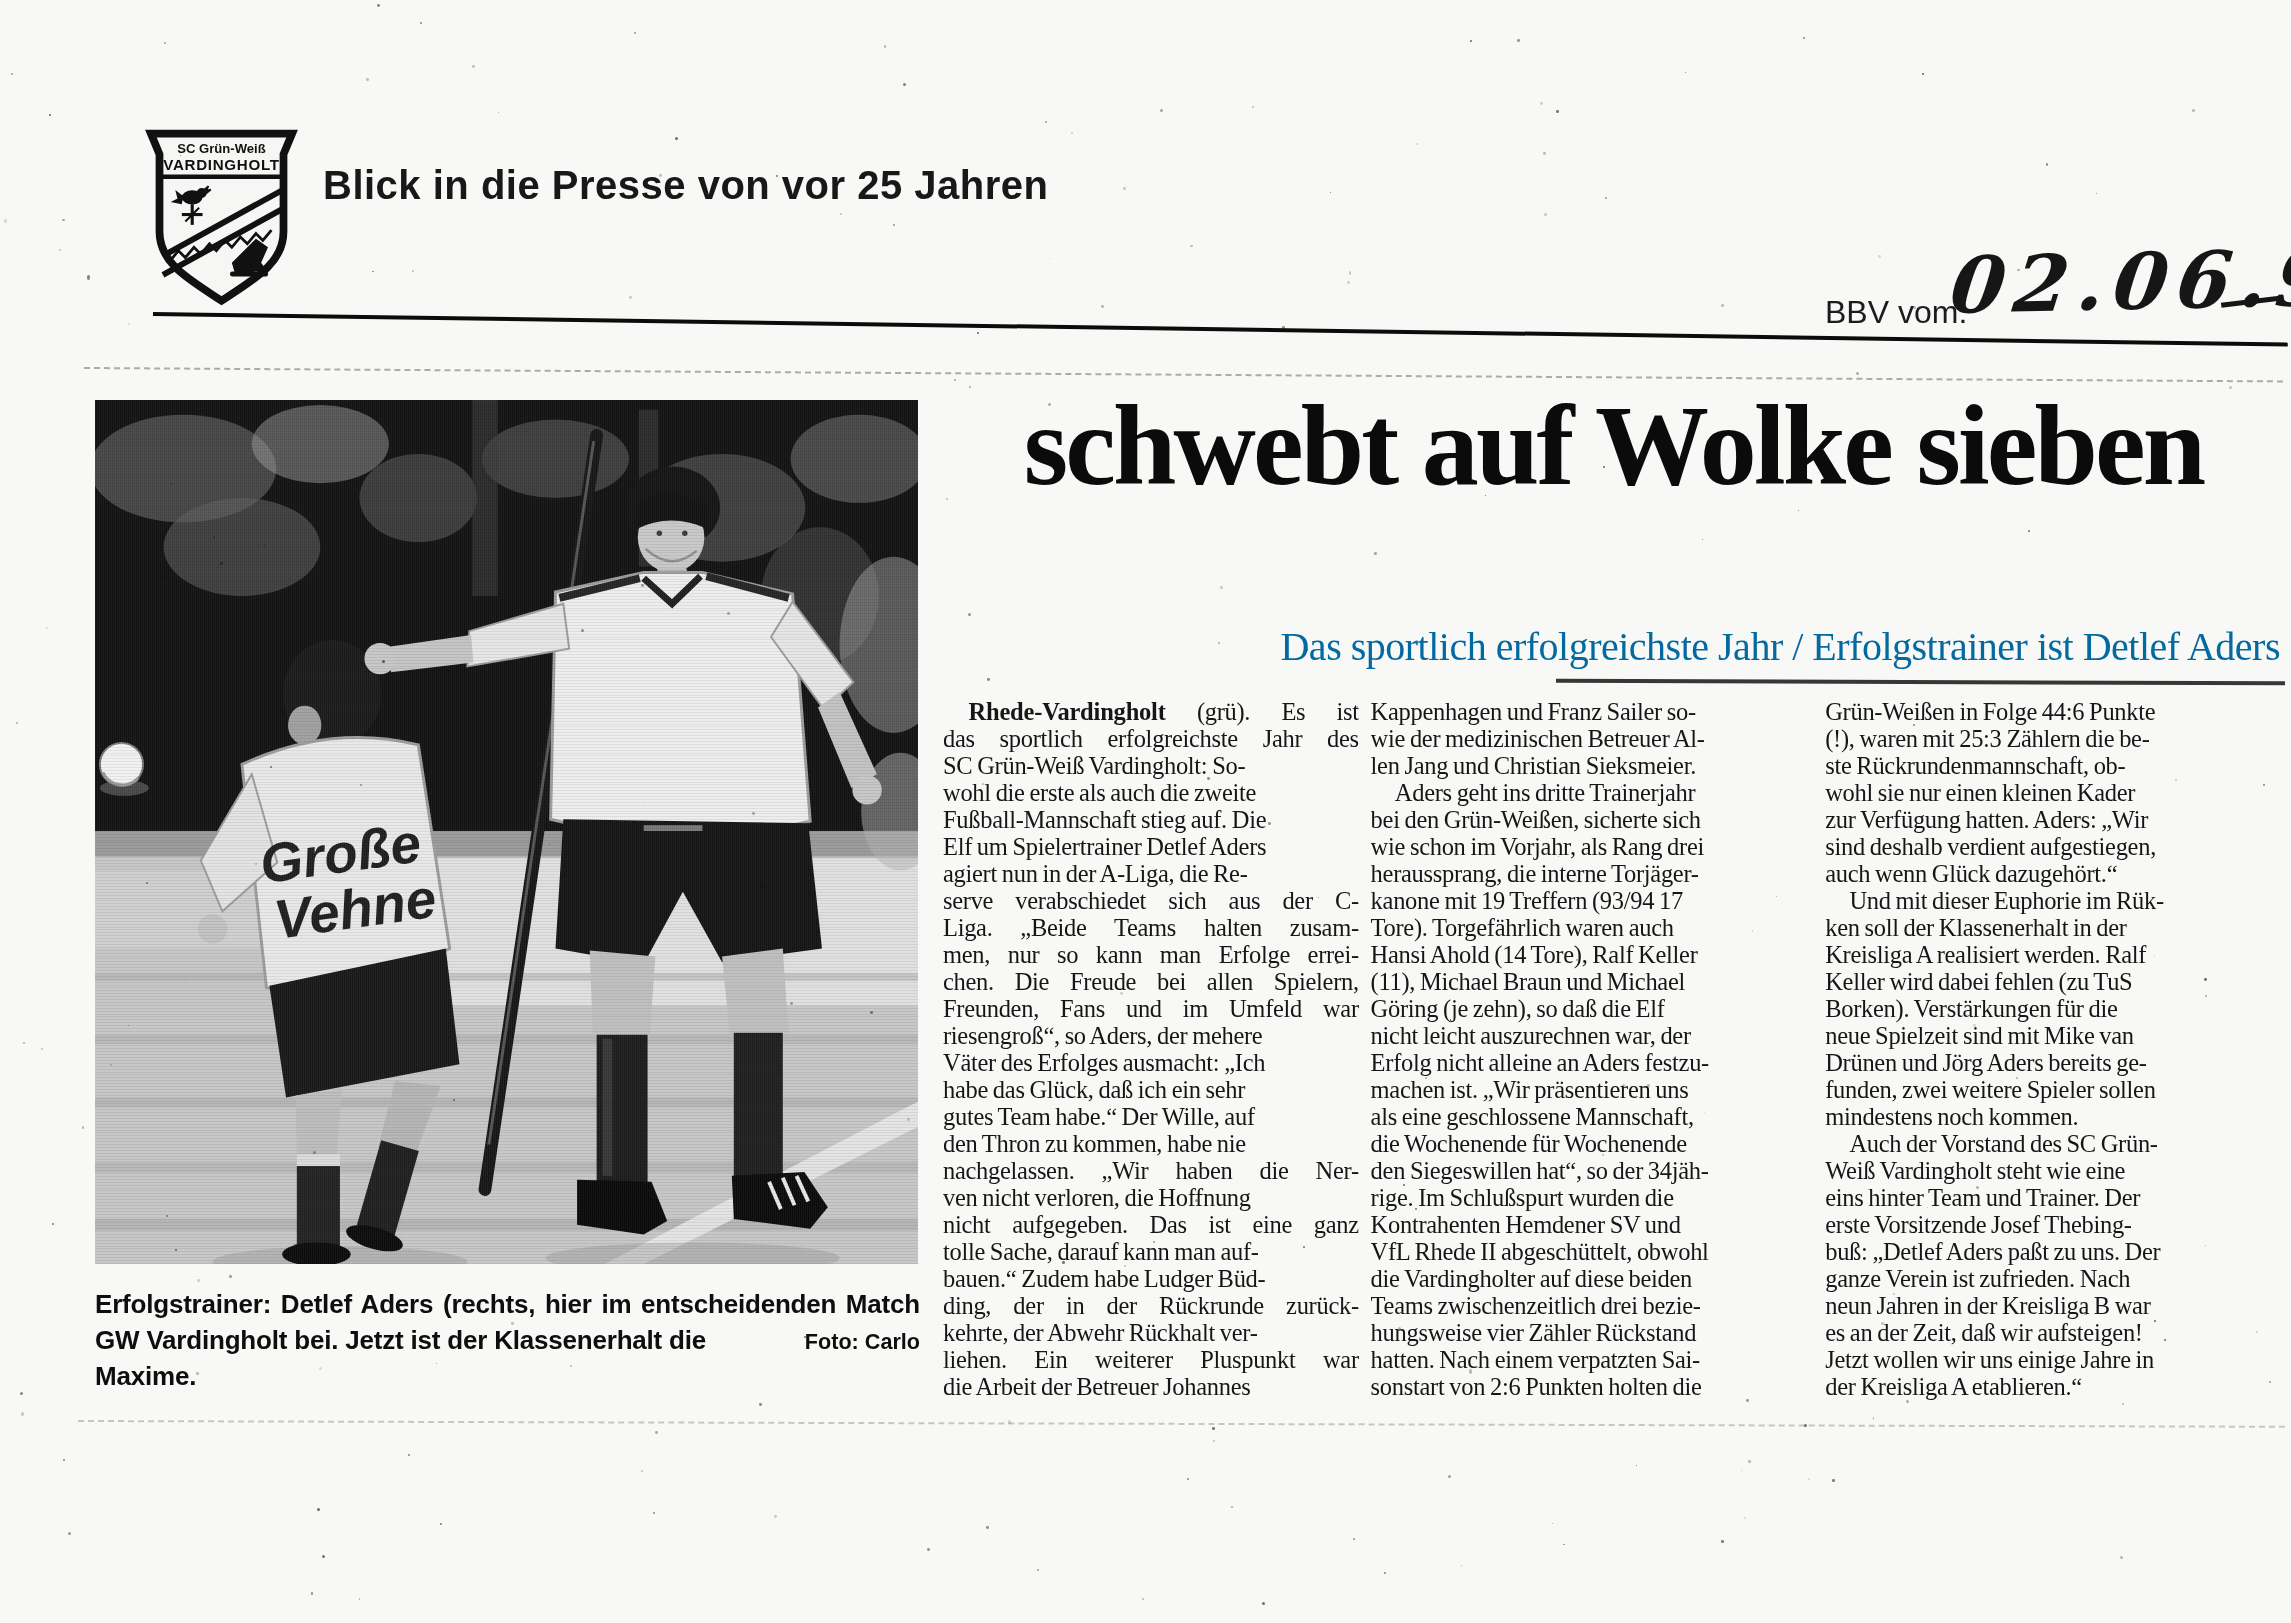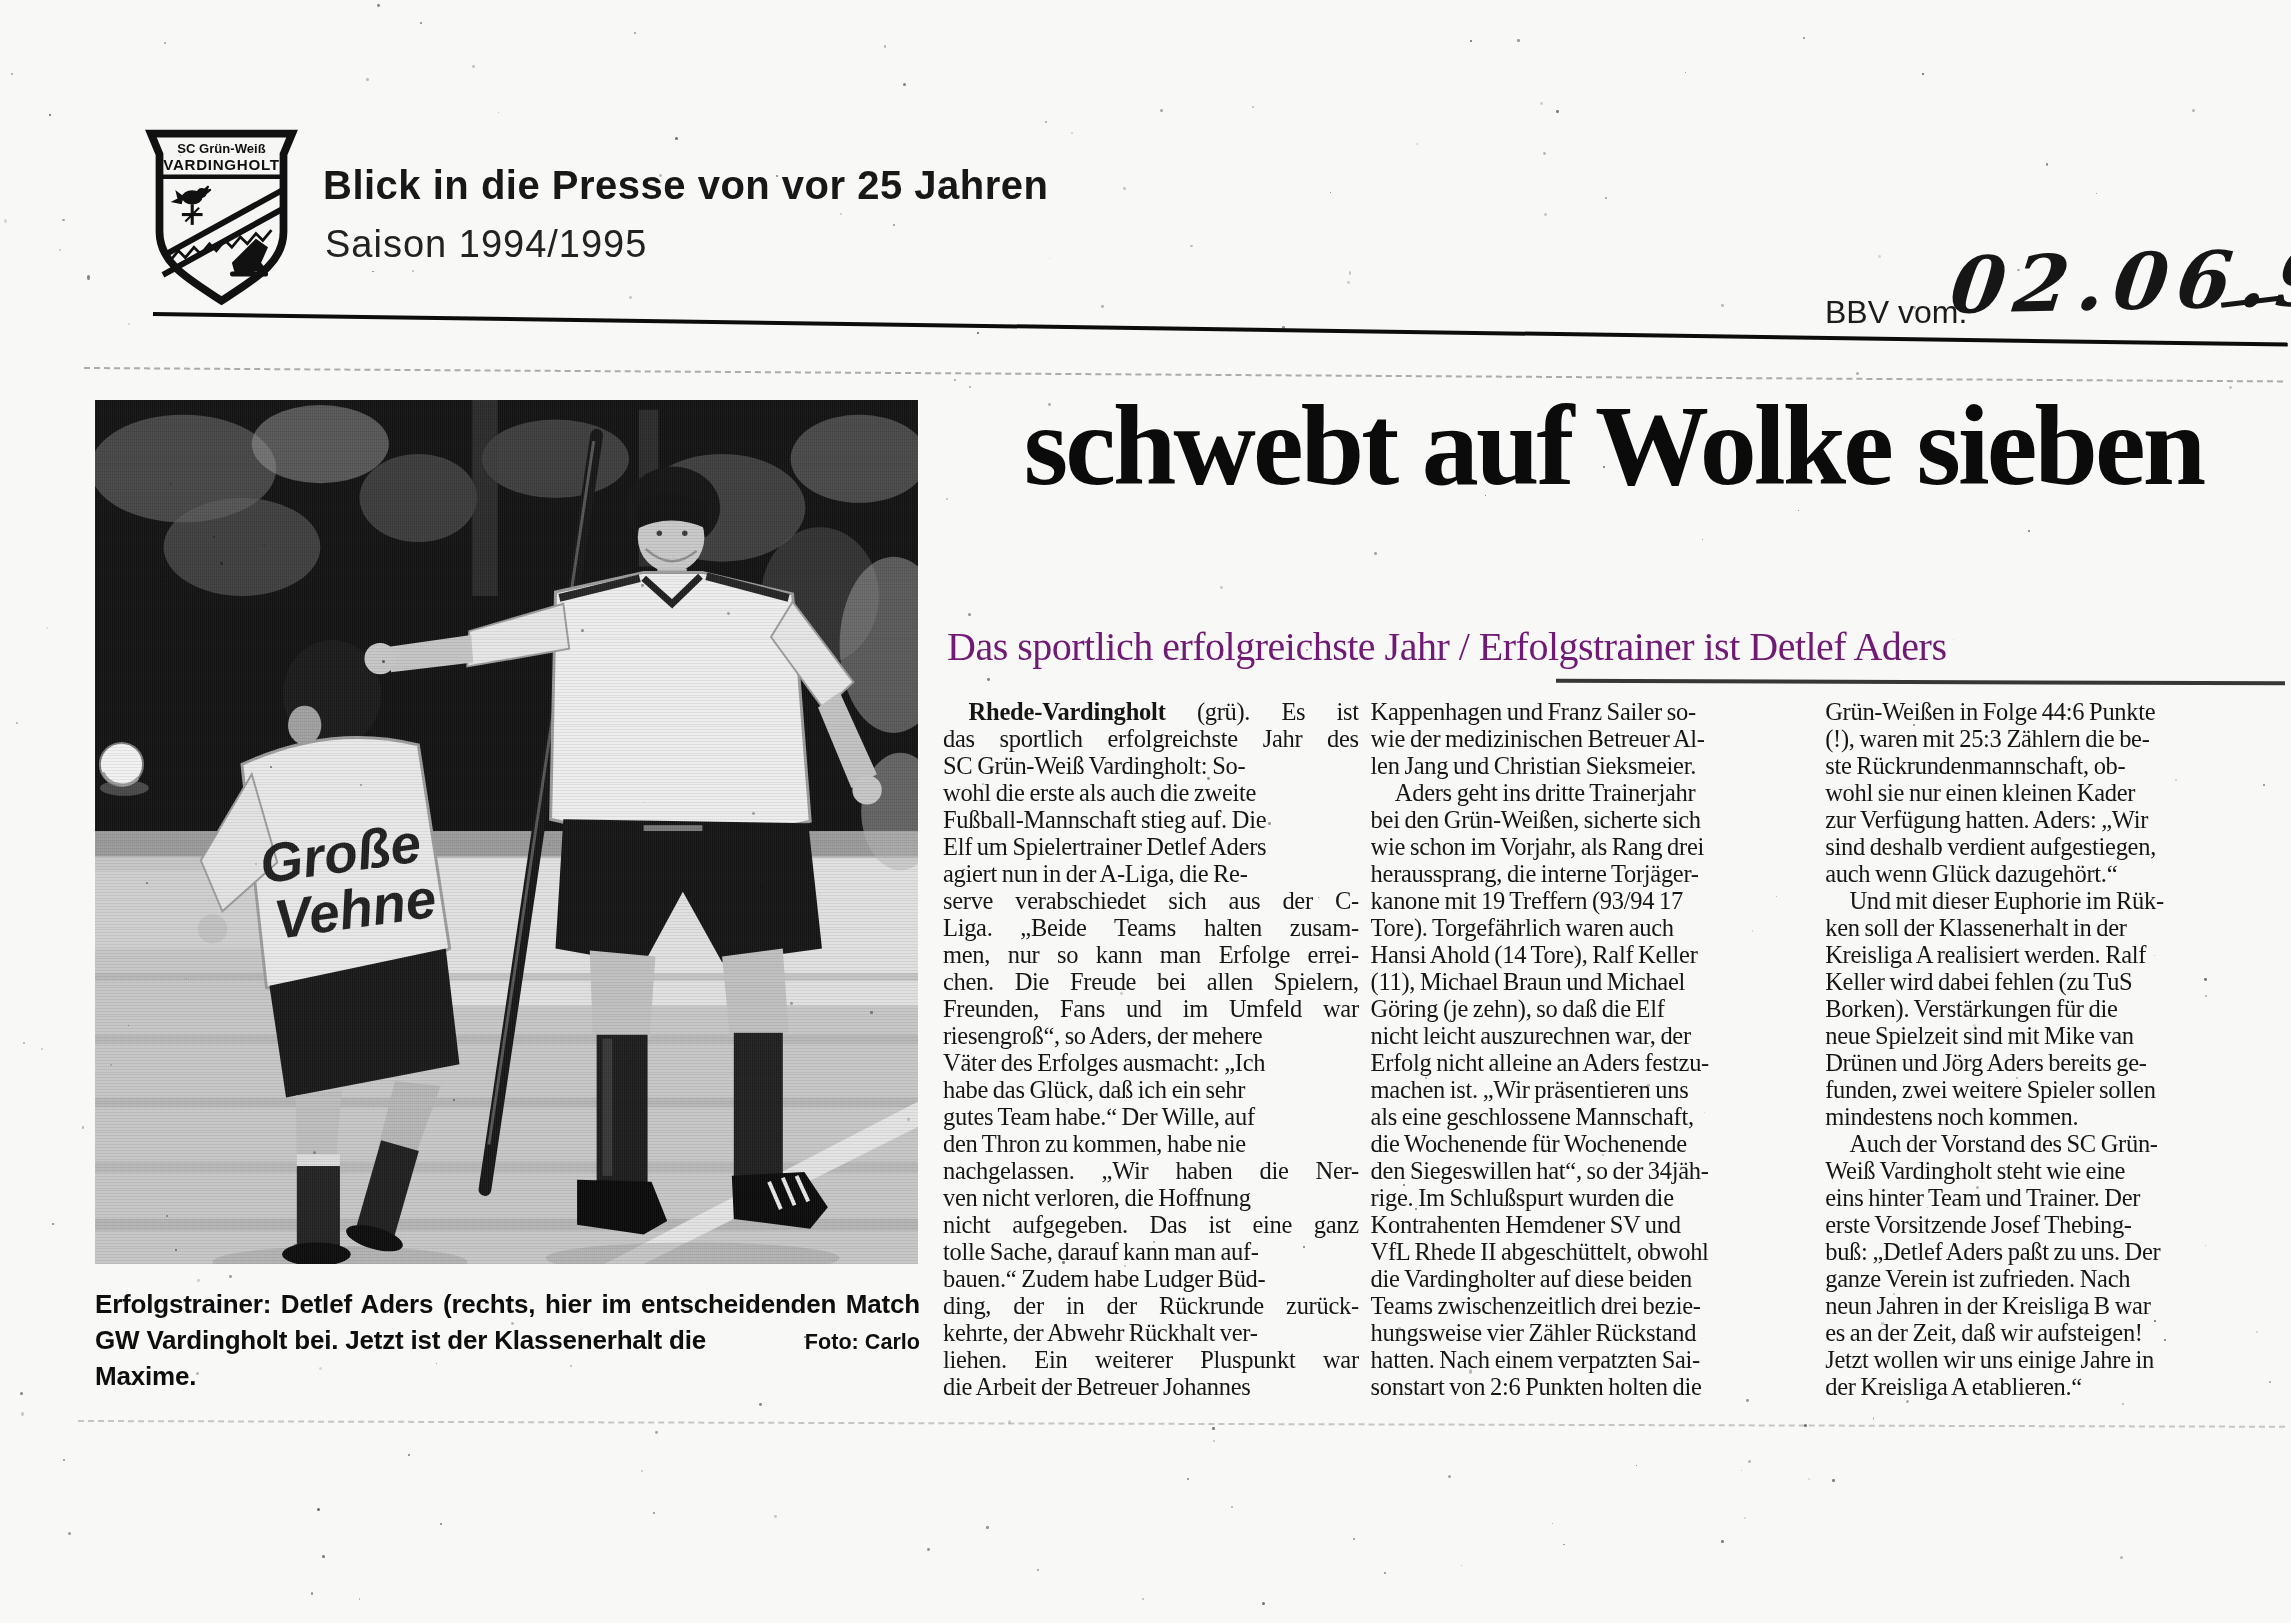--- a/index.html
+++ b/index.html
@@ -59,22 +59,22 @@
   }
   .cap-last{display:flex;justify-content:space-between;align-items:baseline;}
   .credit{font-size:21.6px;letter-spacing:0;white-space:nowrap;padding-left:19.6px;}
   
   .headline{
     position:absolute;left:947px;top:390px;width:1333px;
     text-align:center;font-weight:700;color:#0b0b0b;
     font-size:114px;line-height:112px;letter-spacing:-2.9px;white-space:nowrap;
   }
   .subheadline{
-    position:absolute;left:947px;top:623px;width:1333px;text-align:left;
-    font-size:40px;color:#701a75;letter-spacing:-0.5px;white-space:nowrap;font-weight:400;
+    position:absolute;left:947px;top:623px;width:1333px;text-align:right;
+    font-size:40px;color:#0369a1;letter-spacing:-0.5px;white-space:nowrap;font-weight:400;
   }
   .rule-subhead{
     position:absolute;left:1556px;top:680px;width:729px;height:3.9px;background:#151515;
     transform:rotate(0.2deg);opacity:.85;
   }
   
   .cols{
     position:absolute;left:943px;top:698px;width:1341px;display:flex;gap:11.8px;
     font-size:24.5px;line-height:27px;color:#161616;
     letter-spacing:-0.3px;word-spacing:-1px;
@@ -112,21 +112,20 @@
       <line x1="27" y1="52" x2="39" y2="52" stroke-width="1.8"></line>
       <line x1="29" y1="56" x2="37" y2="48" stroke-width="1.2"></line>
     </g>
     <g fill="#111">
       <path d="M56,80 L70,66 L77,71 L73,80 L76,84 L58,87 Z"></path>
       <rect x="55" y="85" width="22" height="3" rx="1.2"></rect>
     </g>
   </svg>
 
   <div class="tagline">Blick in die Presse von vor 25 Jahren</div>
-  <div class="season">Saison 1994/1995</div>
 
   <div class="bbv-label">BBV vom:</div>
   <div class="bbv-date">02.06.95</div>
   <div class="bbv-tail"></div>
 
   <div class="rule-main"></div>
   <div class="rule-dashed-top"></div>
 
   <div class="photo">
     <svg viewBox="0 0 840 882" preserveAspectRatio="none">

